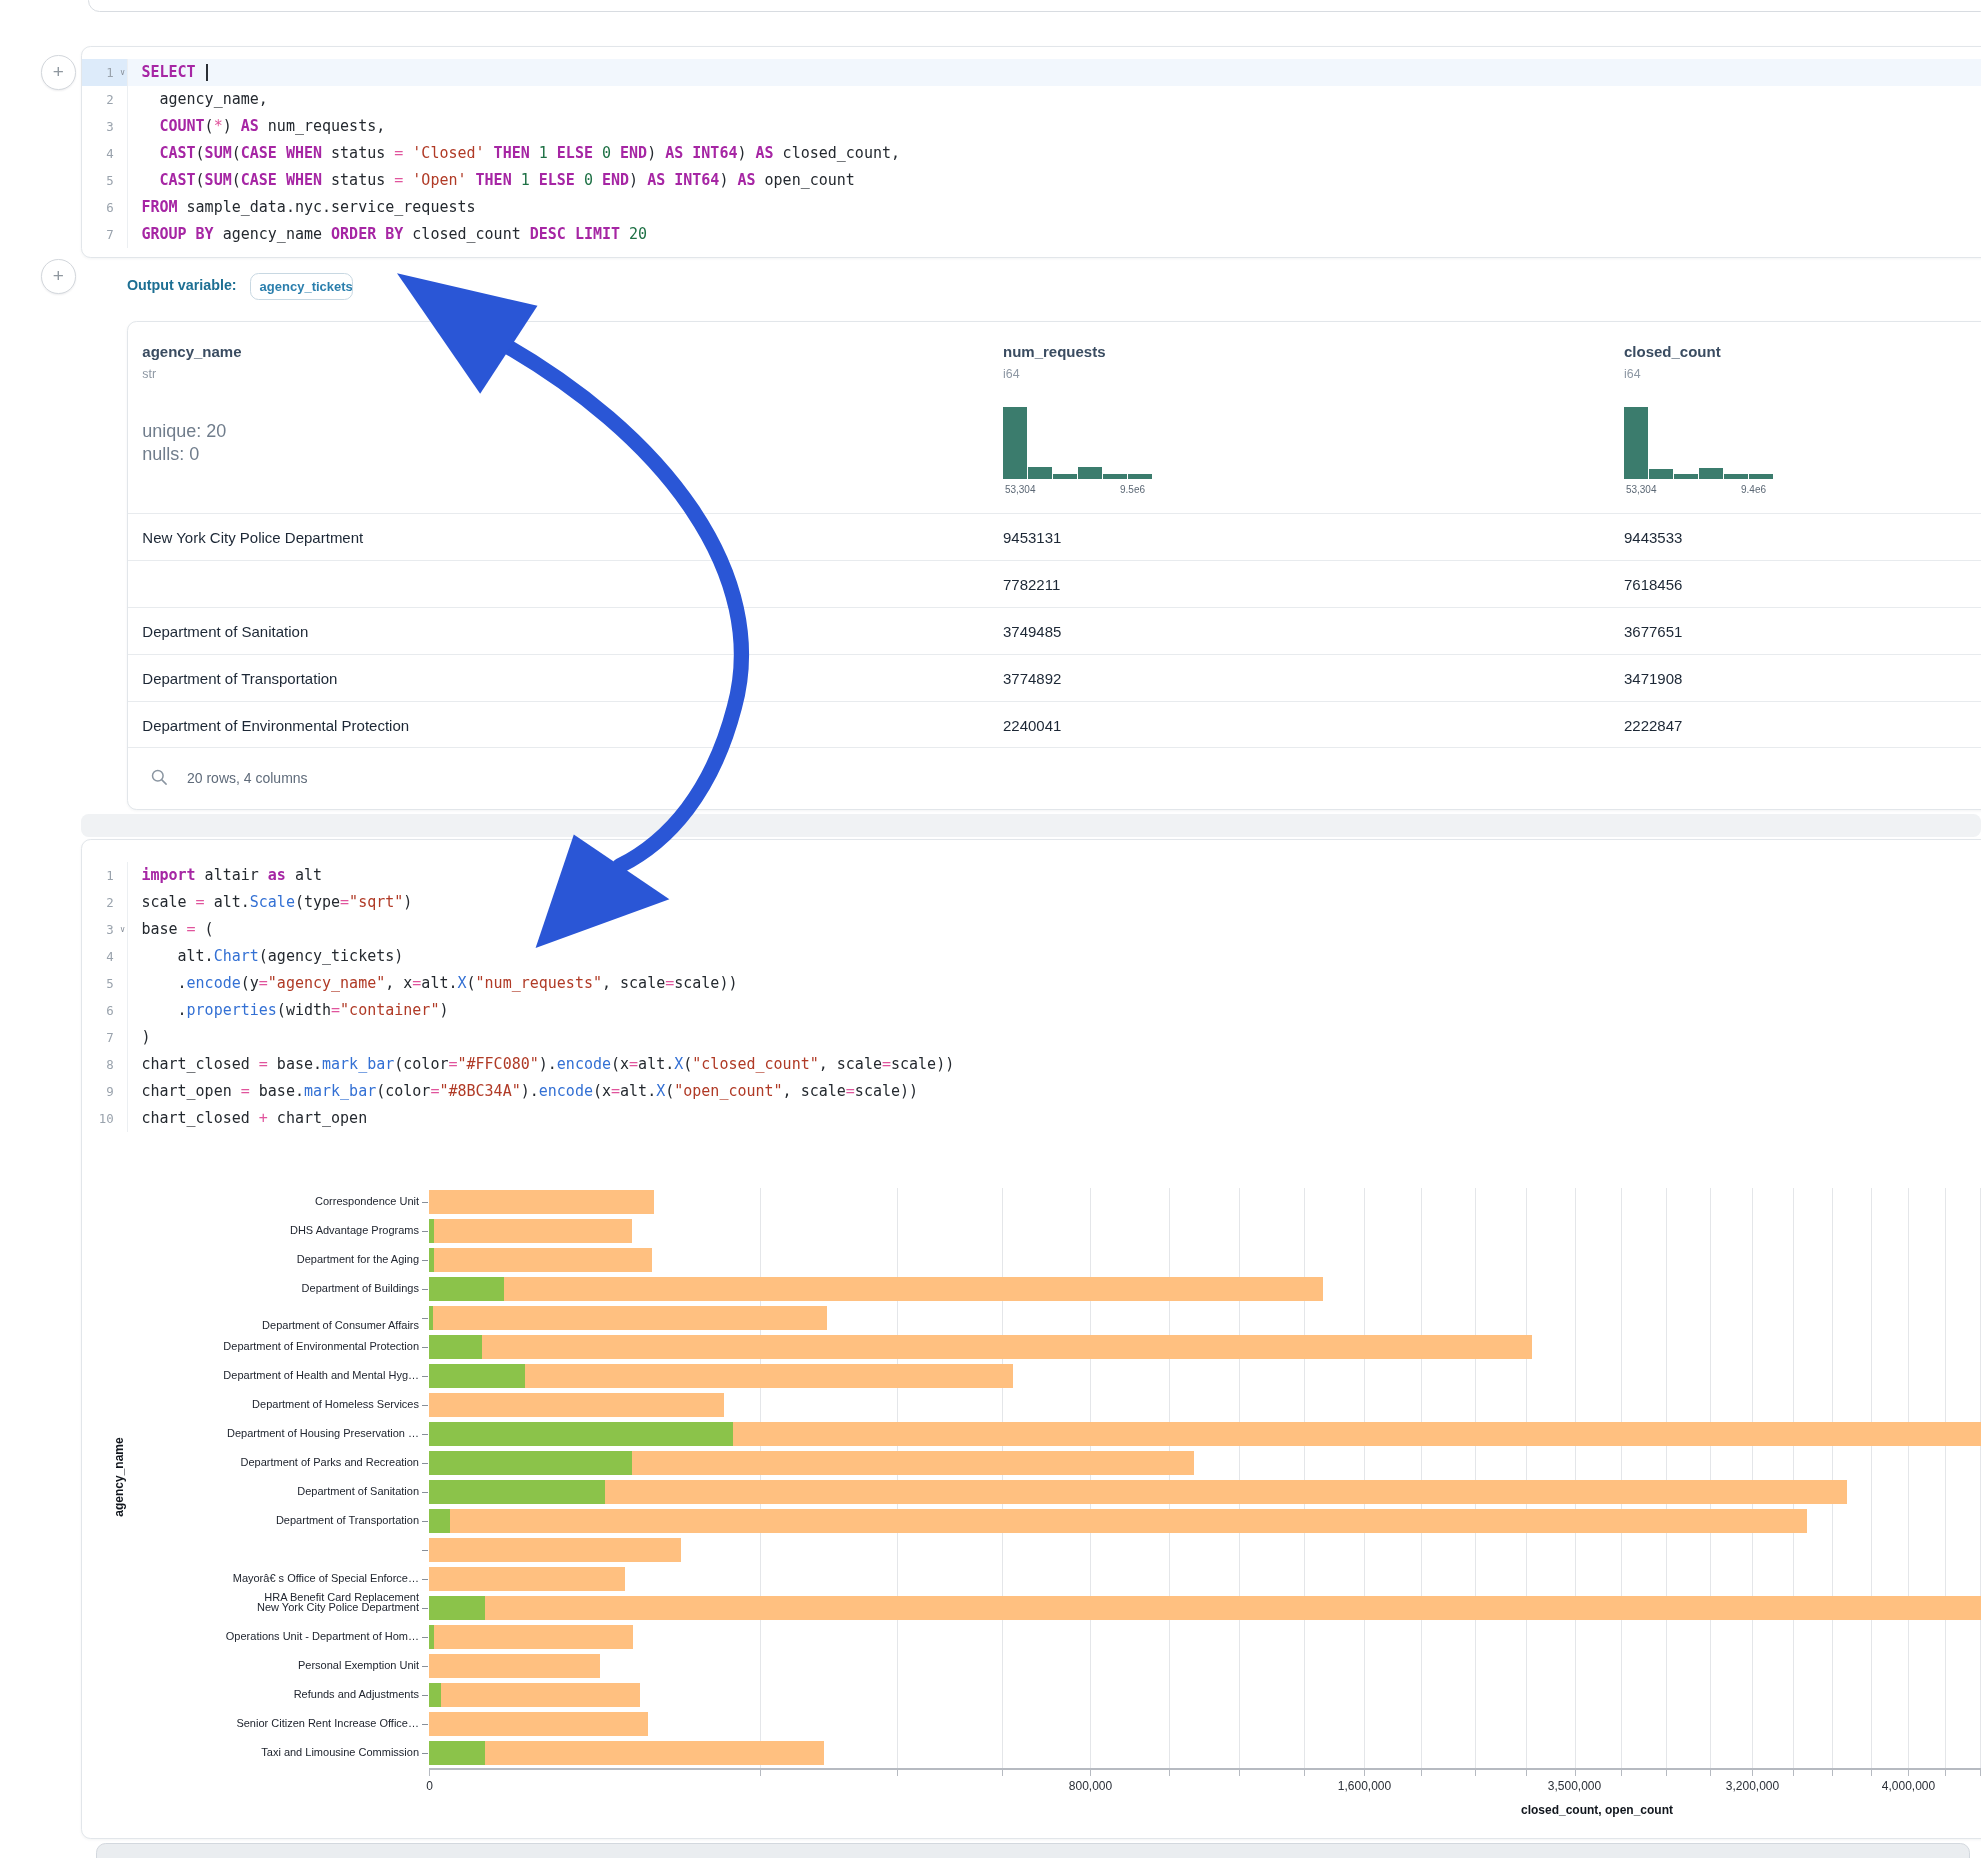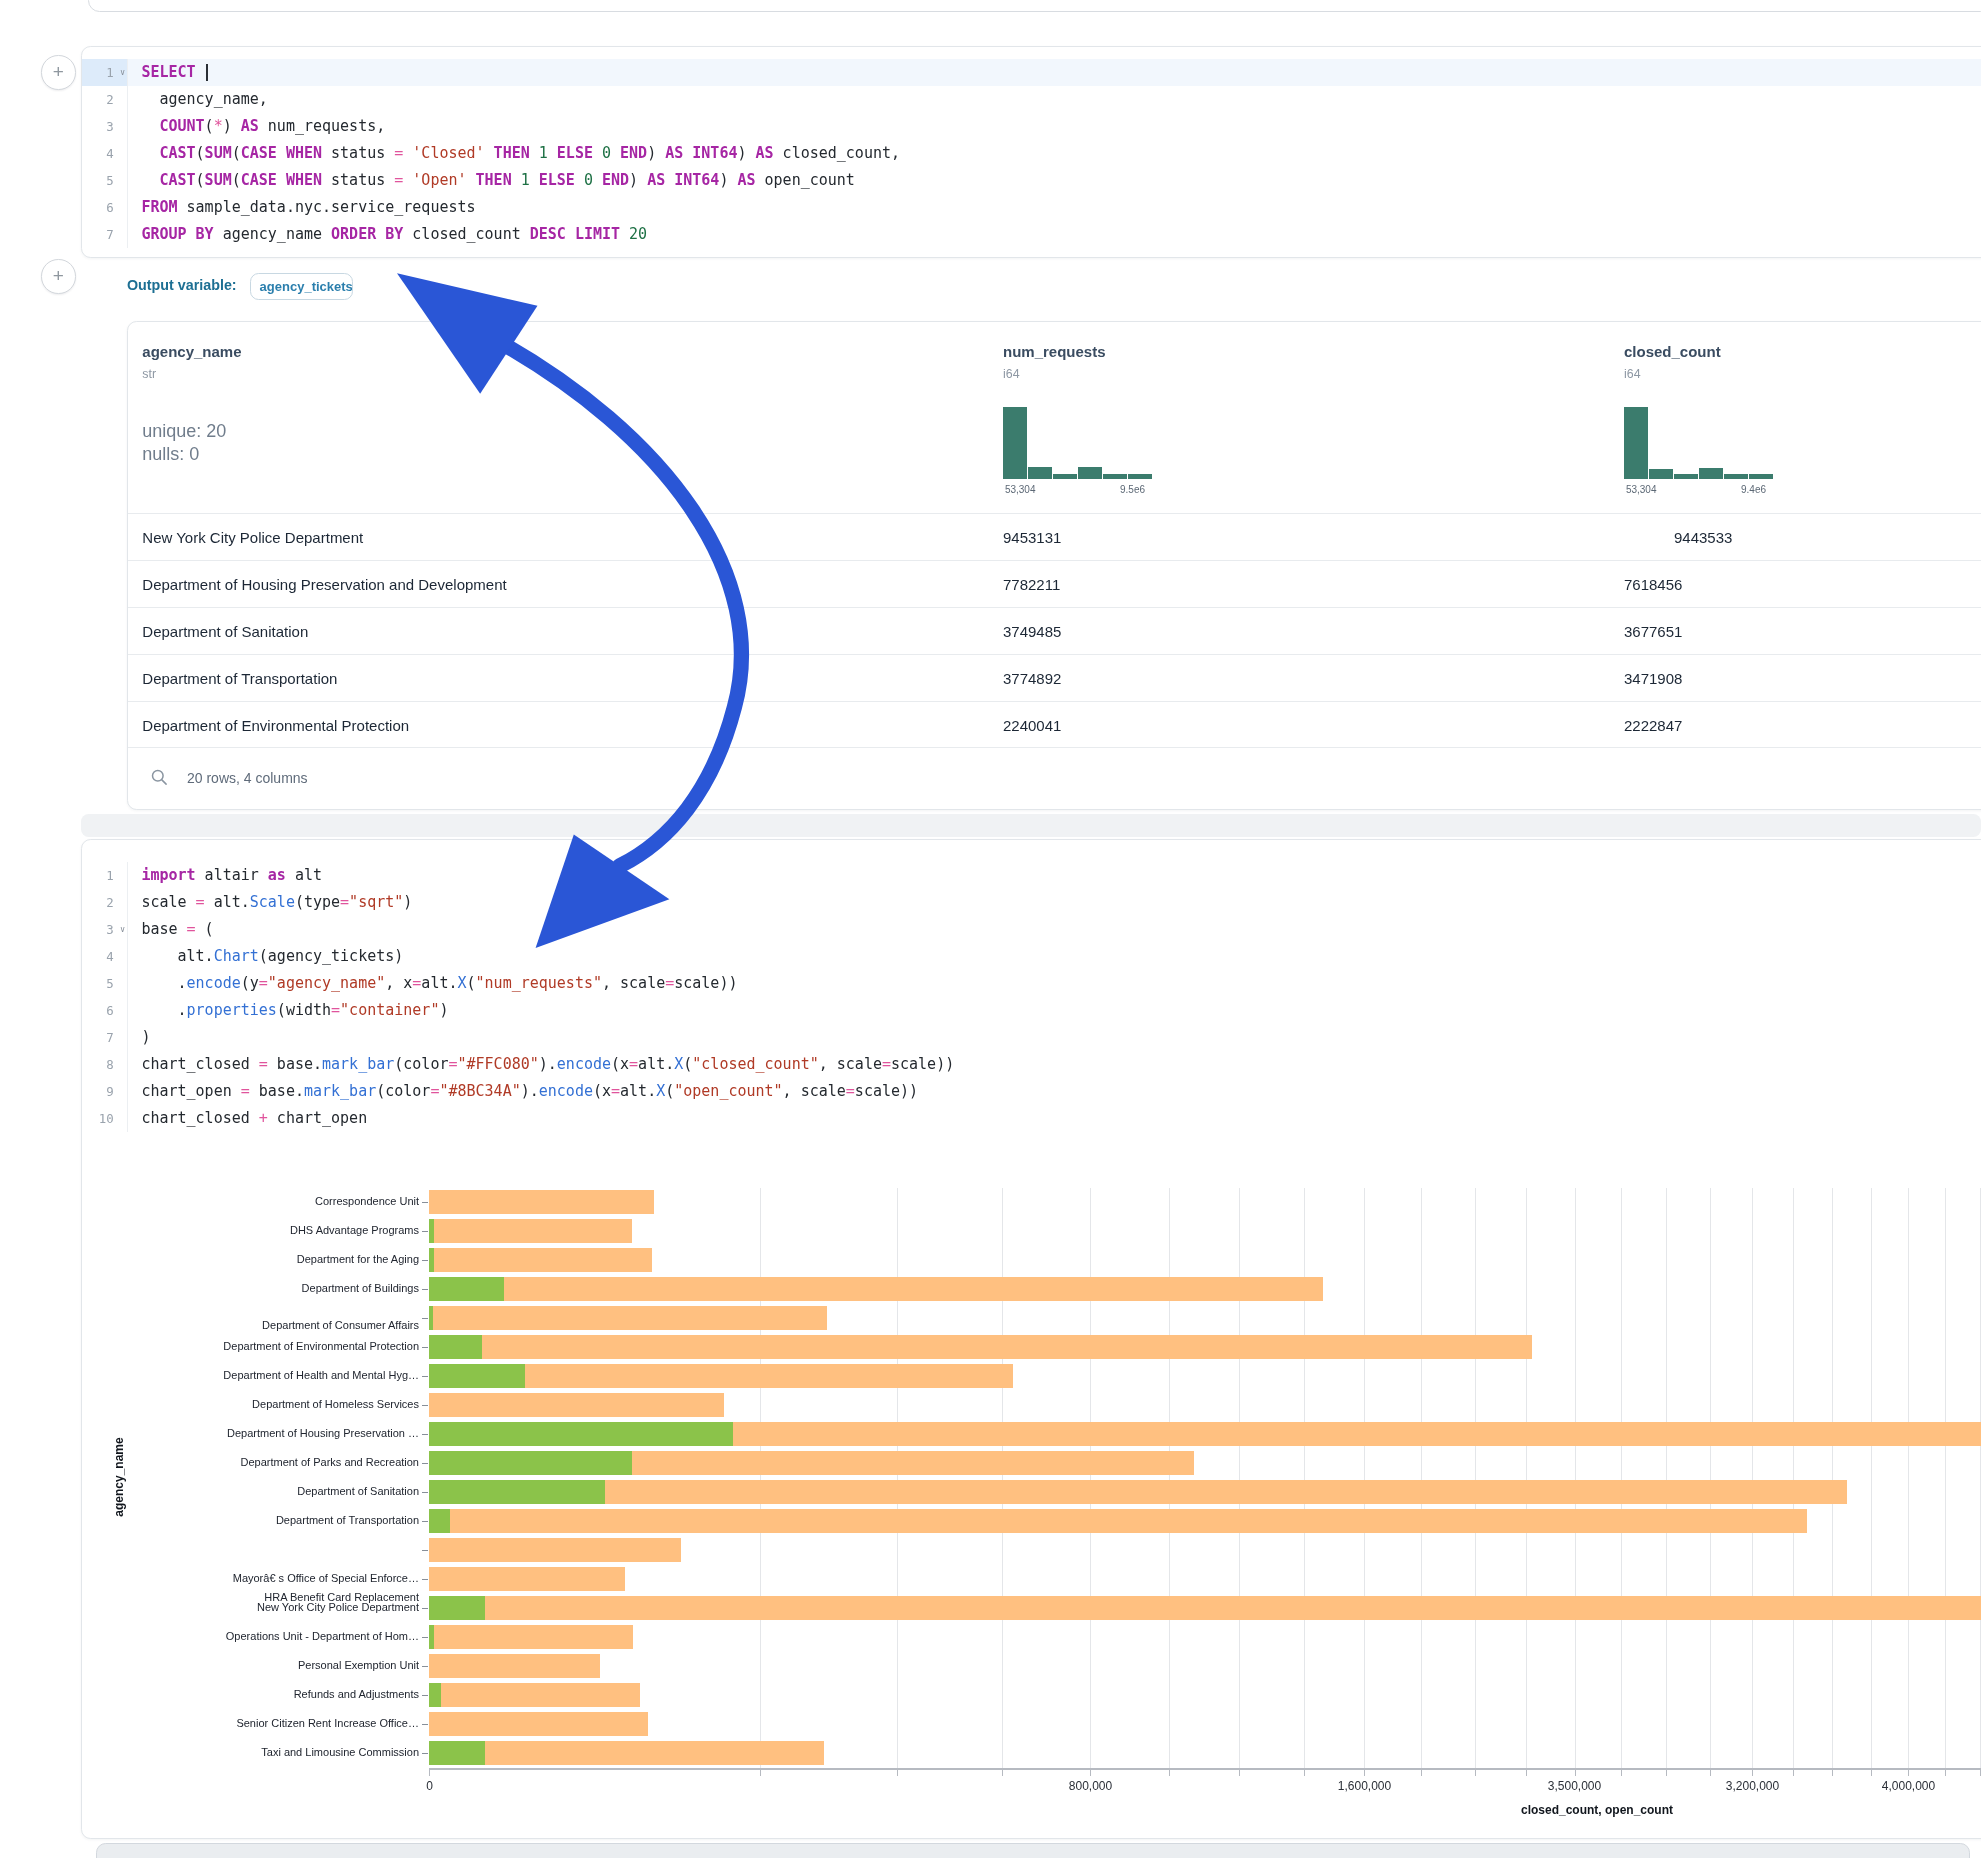--- a/index.html
+++ b/index.html
@@ -113,24 +113,23 @@
             <div style="height: 4.8px; background: rgb(59, 124, 109);"></div>
           </div>
           <div class="hist-labels" style="left: 1.9px; top: 141px;">53,304</div>
           <div class="hist-labels" style="left: 117px; top: 141px;">9.4e6</div>
         </div>
       </div>
     <div id="tbl-rows" style="position:absolute;left:0;top:0;right:0;">
         <div class="t-row" style="top: 191px;">
           <div class="t-cell" style="left: 14.3px;">New York City Police Department</div>
           <div class="t-cell" style="left: 875px;">9453131</div>
-          <div class="t-cell" style="left: 1546px;">9443533</div>
+          <div class="t-cell" style="left: 1496px;">9443533</div>
         </div>
         <div class="t-row" style="top: 238px;">
-          <div class="t-cell" style="left: 14.3px;">Department of Housing Preservation and Development</div>
           <div class="t-cell" style="left: 875px;">7782211</div>
           <div class="t-cell" style="left: 1496px;">7618456</div>
         </div>
         <div class="t-row" style="top: 285px;">
           <div class="t-cell" style="left: 14.3px;">Department of Sanitation</div>
           <div class="t-cell" style="left: 875px;">3749485</div>
           <div class="t-cell" style="left: 1496px;">3677651</div>
         </div>
         <div class="t-row" style="top: 332px;">
           <div class="t-cell" style="left: 14.3px;">Department of Transportation</div>

